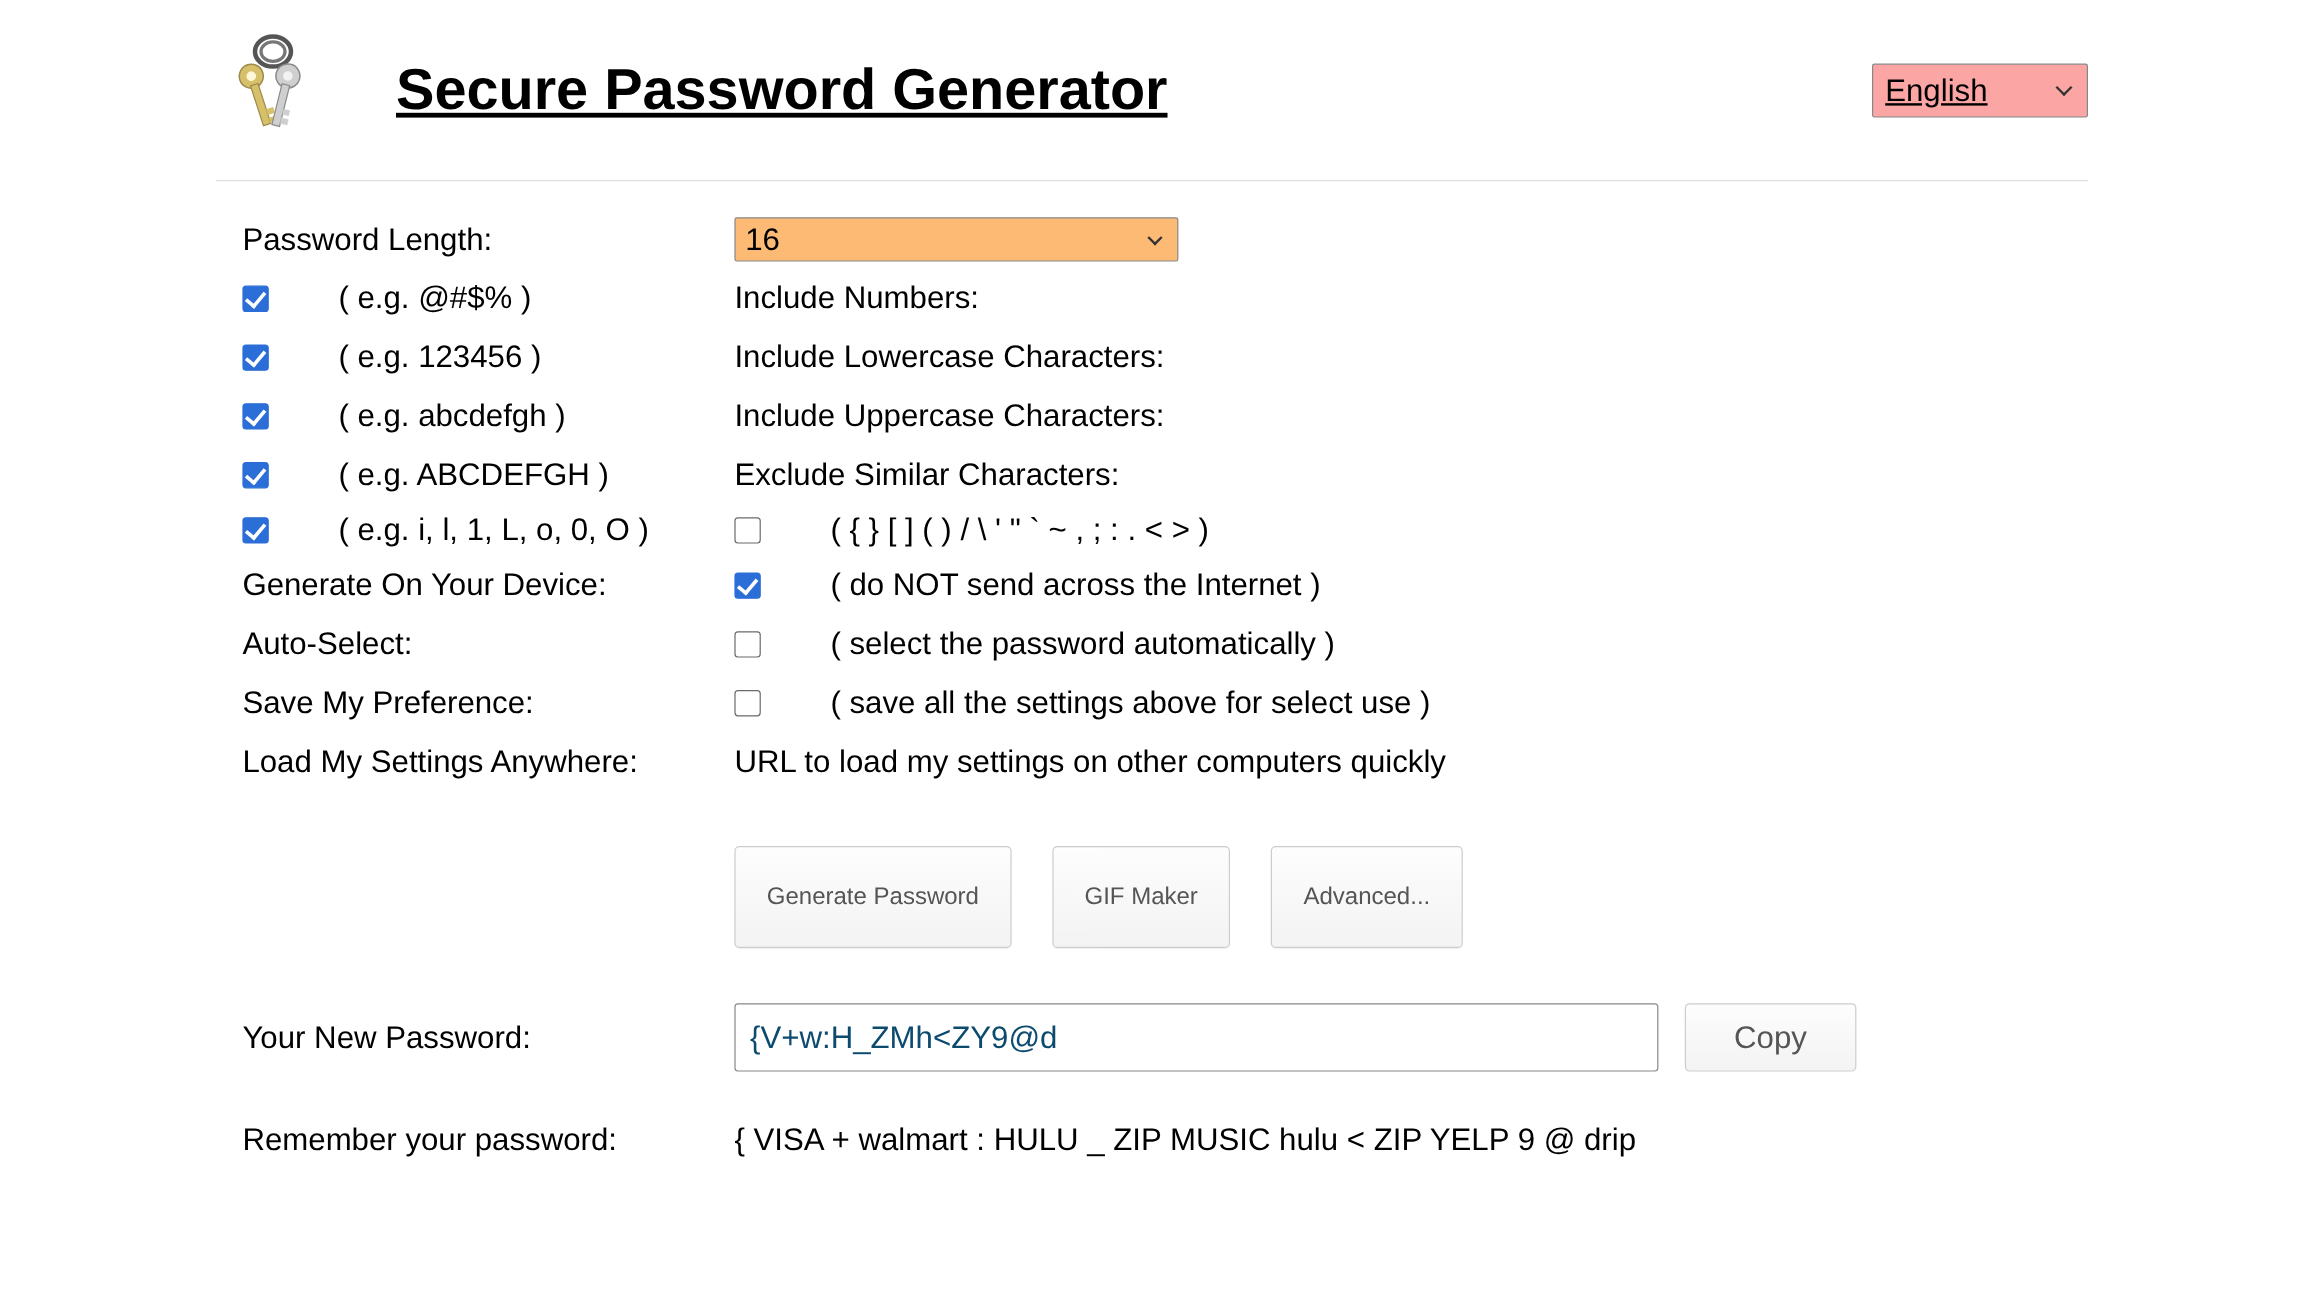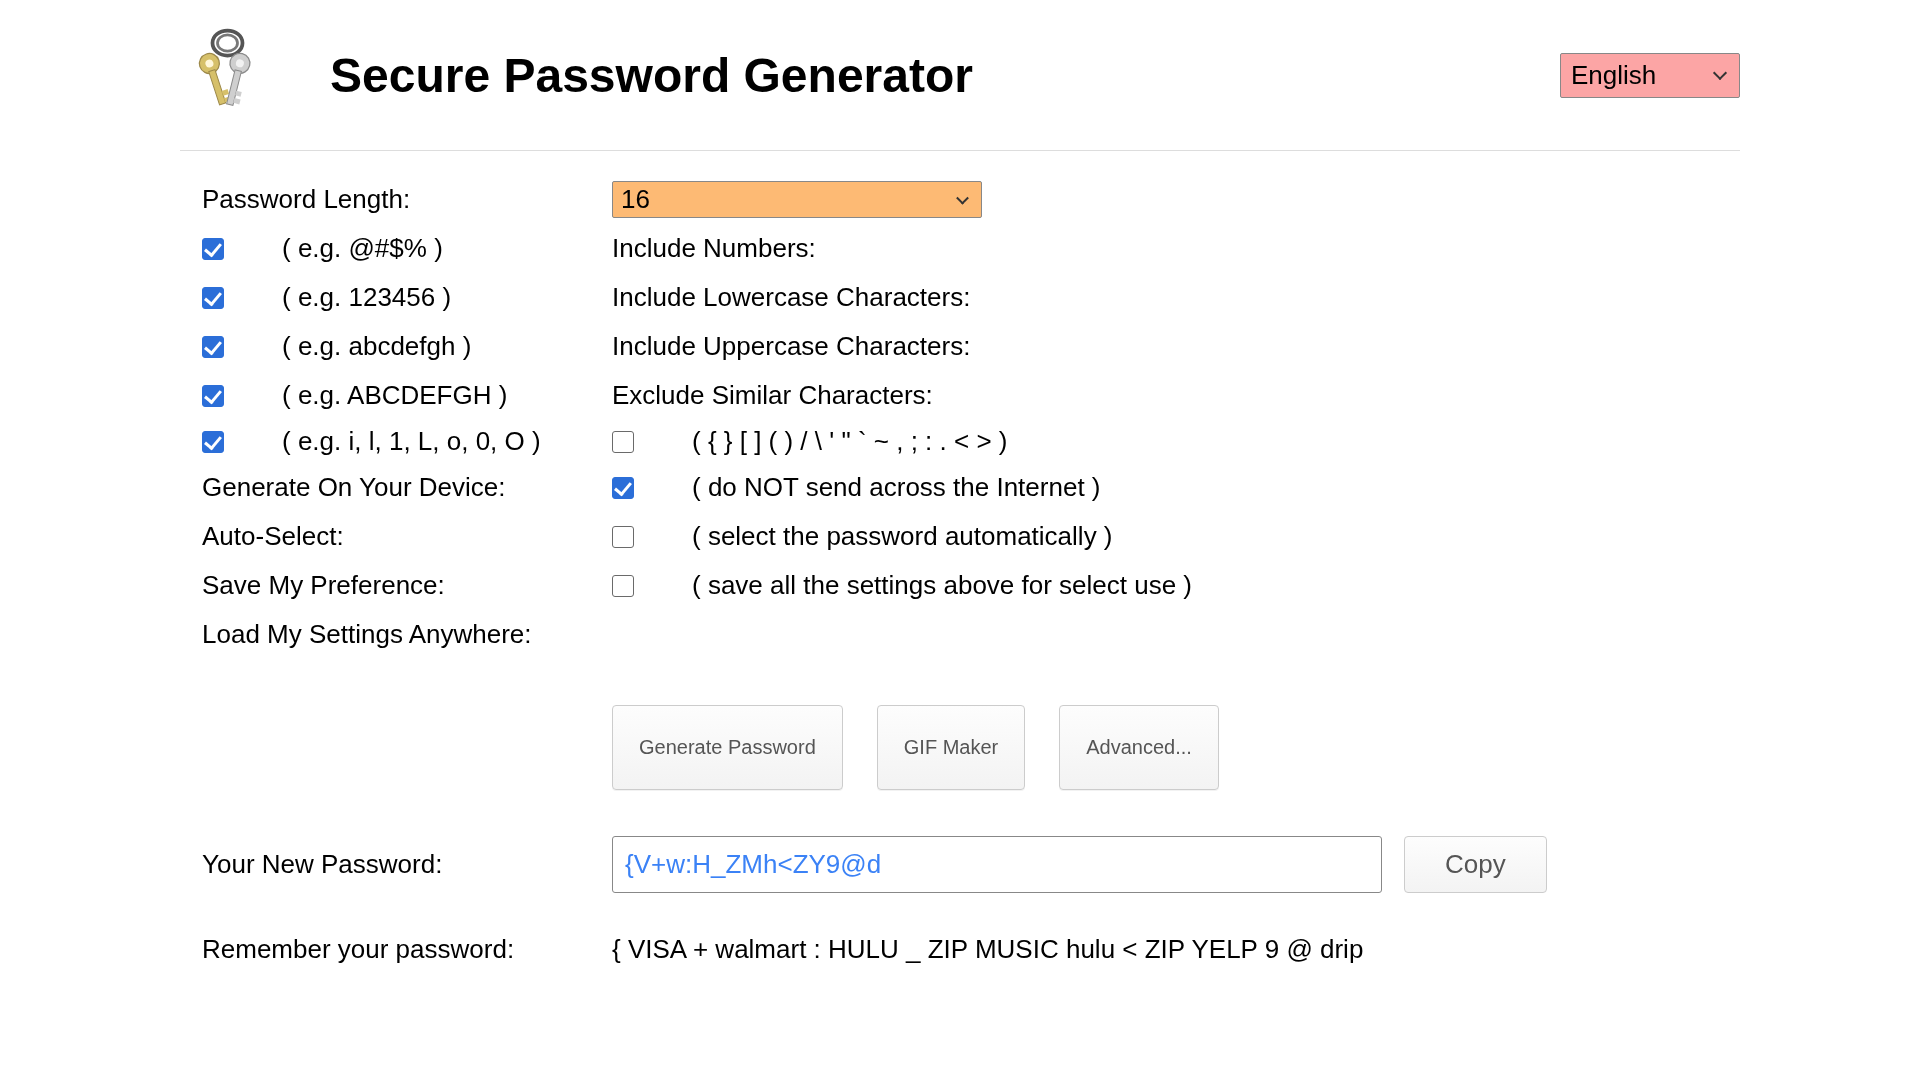--- a/index.html
+++ b/index.html
@@ -15,20 +15,21 @@
     width: 1560px;
     margin: 0 auto;
     padding-top: 25px;
   }
   .header {
     display: flex;
     align-items: center;
     padding-bottom: 25px;
     border-bottom: 1px solid #ddd;
     margin-bottom: 30px;
+    text-decoration: underline;
   }
   .keys-icon {
     width: 90px;
     height: 100px;
     display: flex;
     align-items: center;
     justify-content: center;
     margin-right: 60px;
   }
   .title {
@@ -123,21 +124,21 @@
     background: linear-gradient(#fdfdfd,#f3f3f3);
     border: 1px solid #ccc;
     border-radius: 4px;
     padding: 30px 26px;
     cursor: pointer;
     box-shadow: 0 1px 0 rgba(0,0,0,0.05);
   }
   .pwd-input {
     width: 770px;
     font-size: 26px;
-    color: #3b82f6;
+    color: #0c4a6e;
     padding: 12px 12px;
     border: 1px solid #888;
     border-radius: 3px;
     margin-right: 18px;
     font-family: Arial, Helvetica, sans-serif;
   }
   .copy-btn {
     font-size: 26px;
     color: #555;
     background: linear-gradient(#fdfdfd,#f3f3f3);
@@ -234,20 +235,23 @@
       <span class="hint">( select the password automatically )</span>
     </div>
 
     <div class="row-label">Save My Preference:</div>
     <div class="row-ctrl">
       <input type="checkbox" class="chk" style="">
       <span class="hint">( save all the settings above for select use )</span>
     </div>
 
     <div class="row-label">Load My Settings Anywhere:</div>
+    <div class="row-ctrl">
+      <span class="link">URL to load my settings on other computers quickly</span>
+    </div>
 
     <div class="spacer"></div>
 
     <div></div>
     <div class="btn-row">
       <button class="btn">Generate Password</button>
       <button class="btn">GIF Maker</button>
       <button class="btn">Advanced...</button>
     </div>
 

